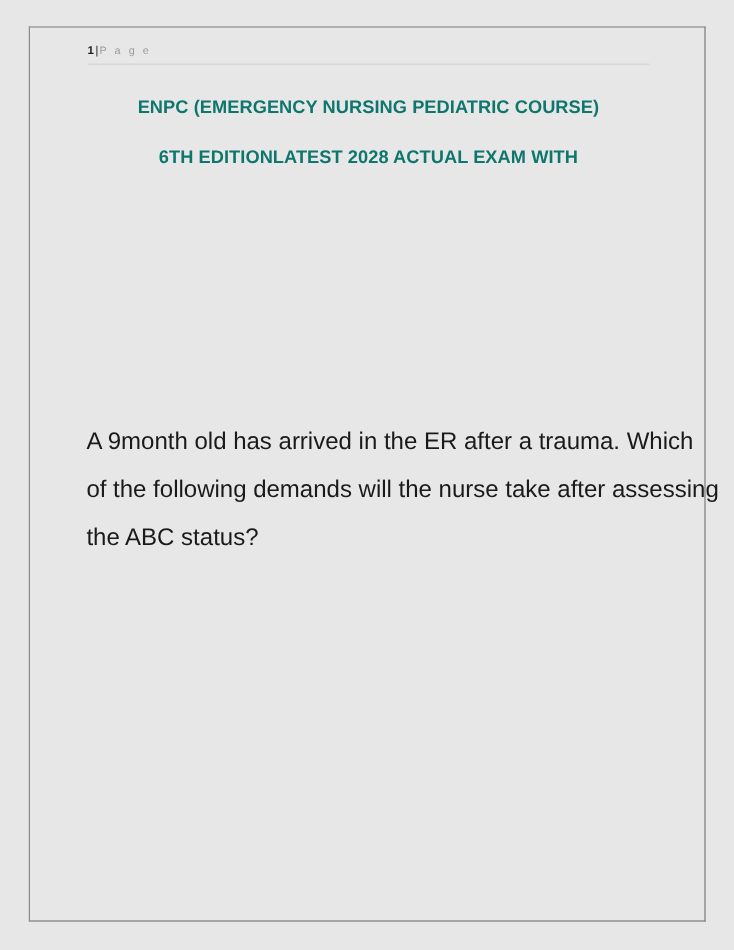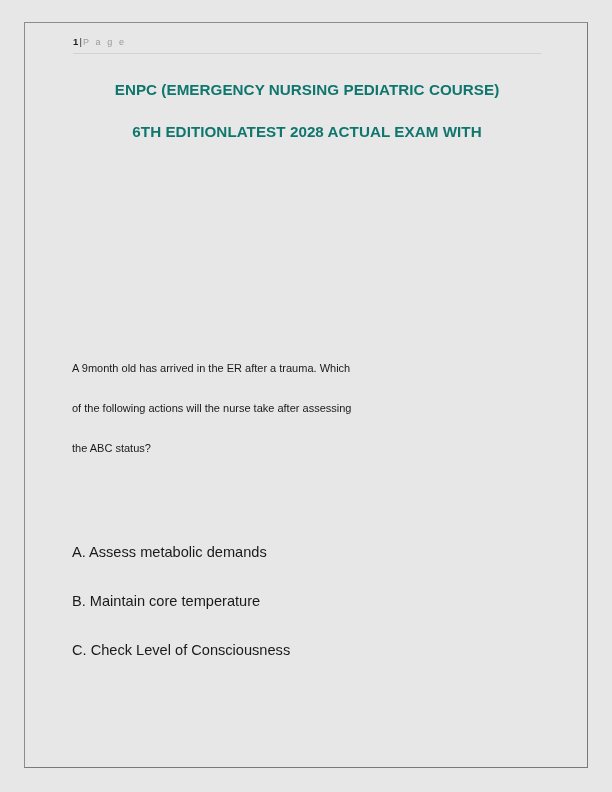--- a/index.html
+++ b/index.html
@@ -94,21 +94,21 @@
 
   
   .question-block {
     position: absolute;
     left: 47px;
     top: 325px;
     width: 476px;
   }
   .body-line {
     color: #1a1a1a;
-    font-size: 11px;
+    font-size: 20px;
     line-height: 40px;
     white-space: nowrap;
   }
 
   
   .options-block {
     position: absolute;
     left: 47px;
     top: 505px;
     width: 476px;
@@ -131,24 +131,19 @@
     </div>
     <div class="header-rule"></div>
 
     <div class="title-block">
       <div class="title-line">ENPC (EMERGENCY NURSING PEDIATRIC COURSE)</div>
       <div class="title-line">6TH EDITIONLATEST 2028 ACTUAL EXAM WITH</div>
     </div>
 
     <div class="question-block">
       <div class="body-line">A 9month old has arrived in the ER after a trauma. Which</div>
-      <div class="body-line">of the following actions will the nurse take after assessing</div>
+      <div class="body-line">of the following demands will the nurse take after assessing</div>
       <div class="body-line">the ABC status?</div>
     </div>
 
-    <div class="options-block">
-      <div class="option-line">A. Assess metabolic demands</div>
-      <div class="option-line">B. Maintain core temperature</div>
-      <div class="option-line">C. Check Level of Consciousness</div>
-    </div>
 
   </div>
 </div>
 
 </body></html>

